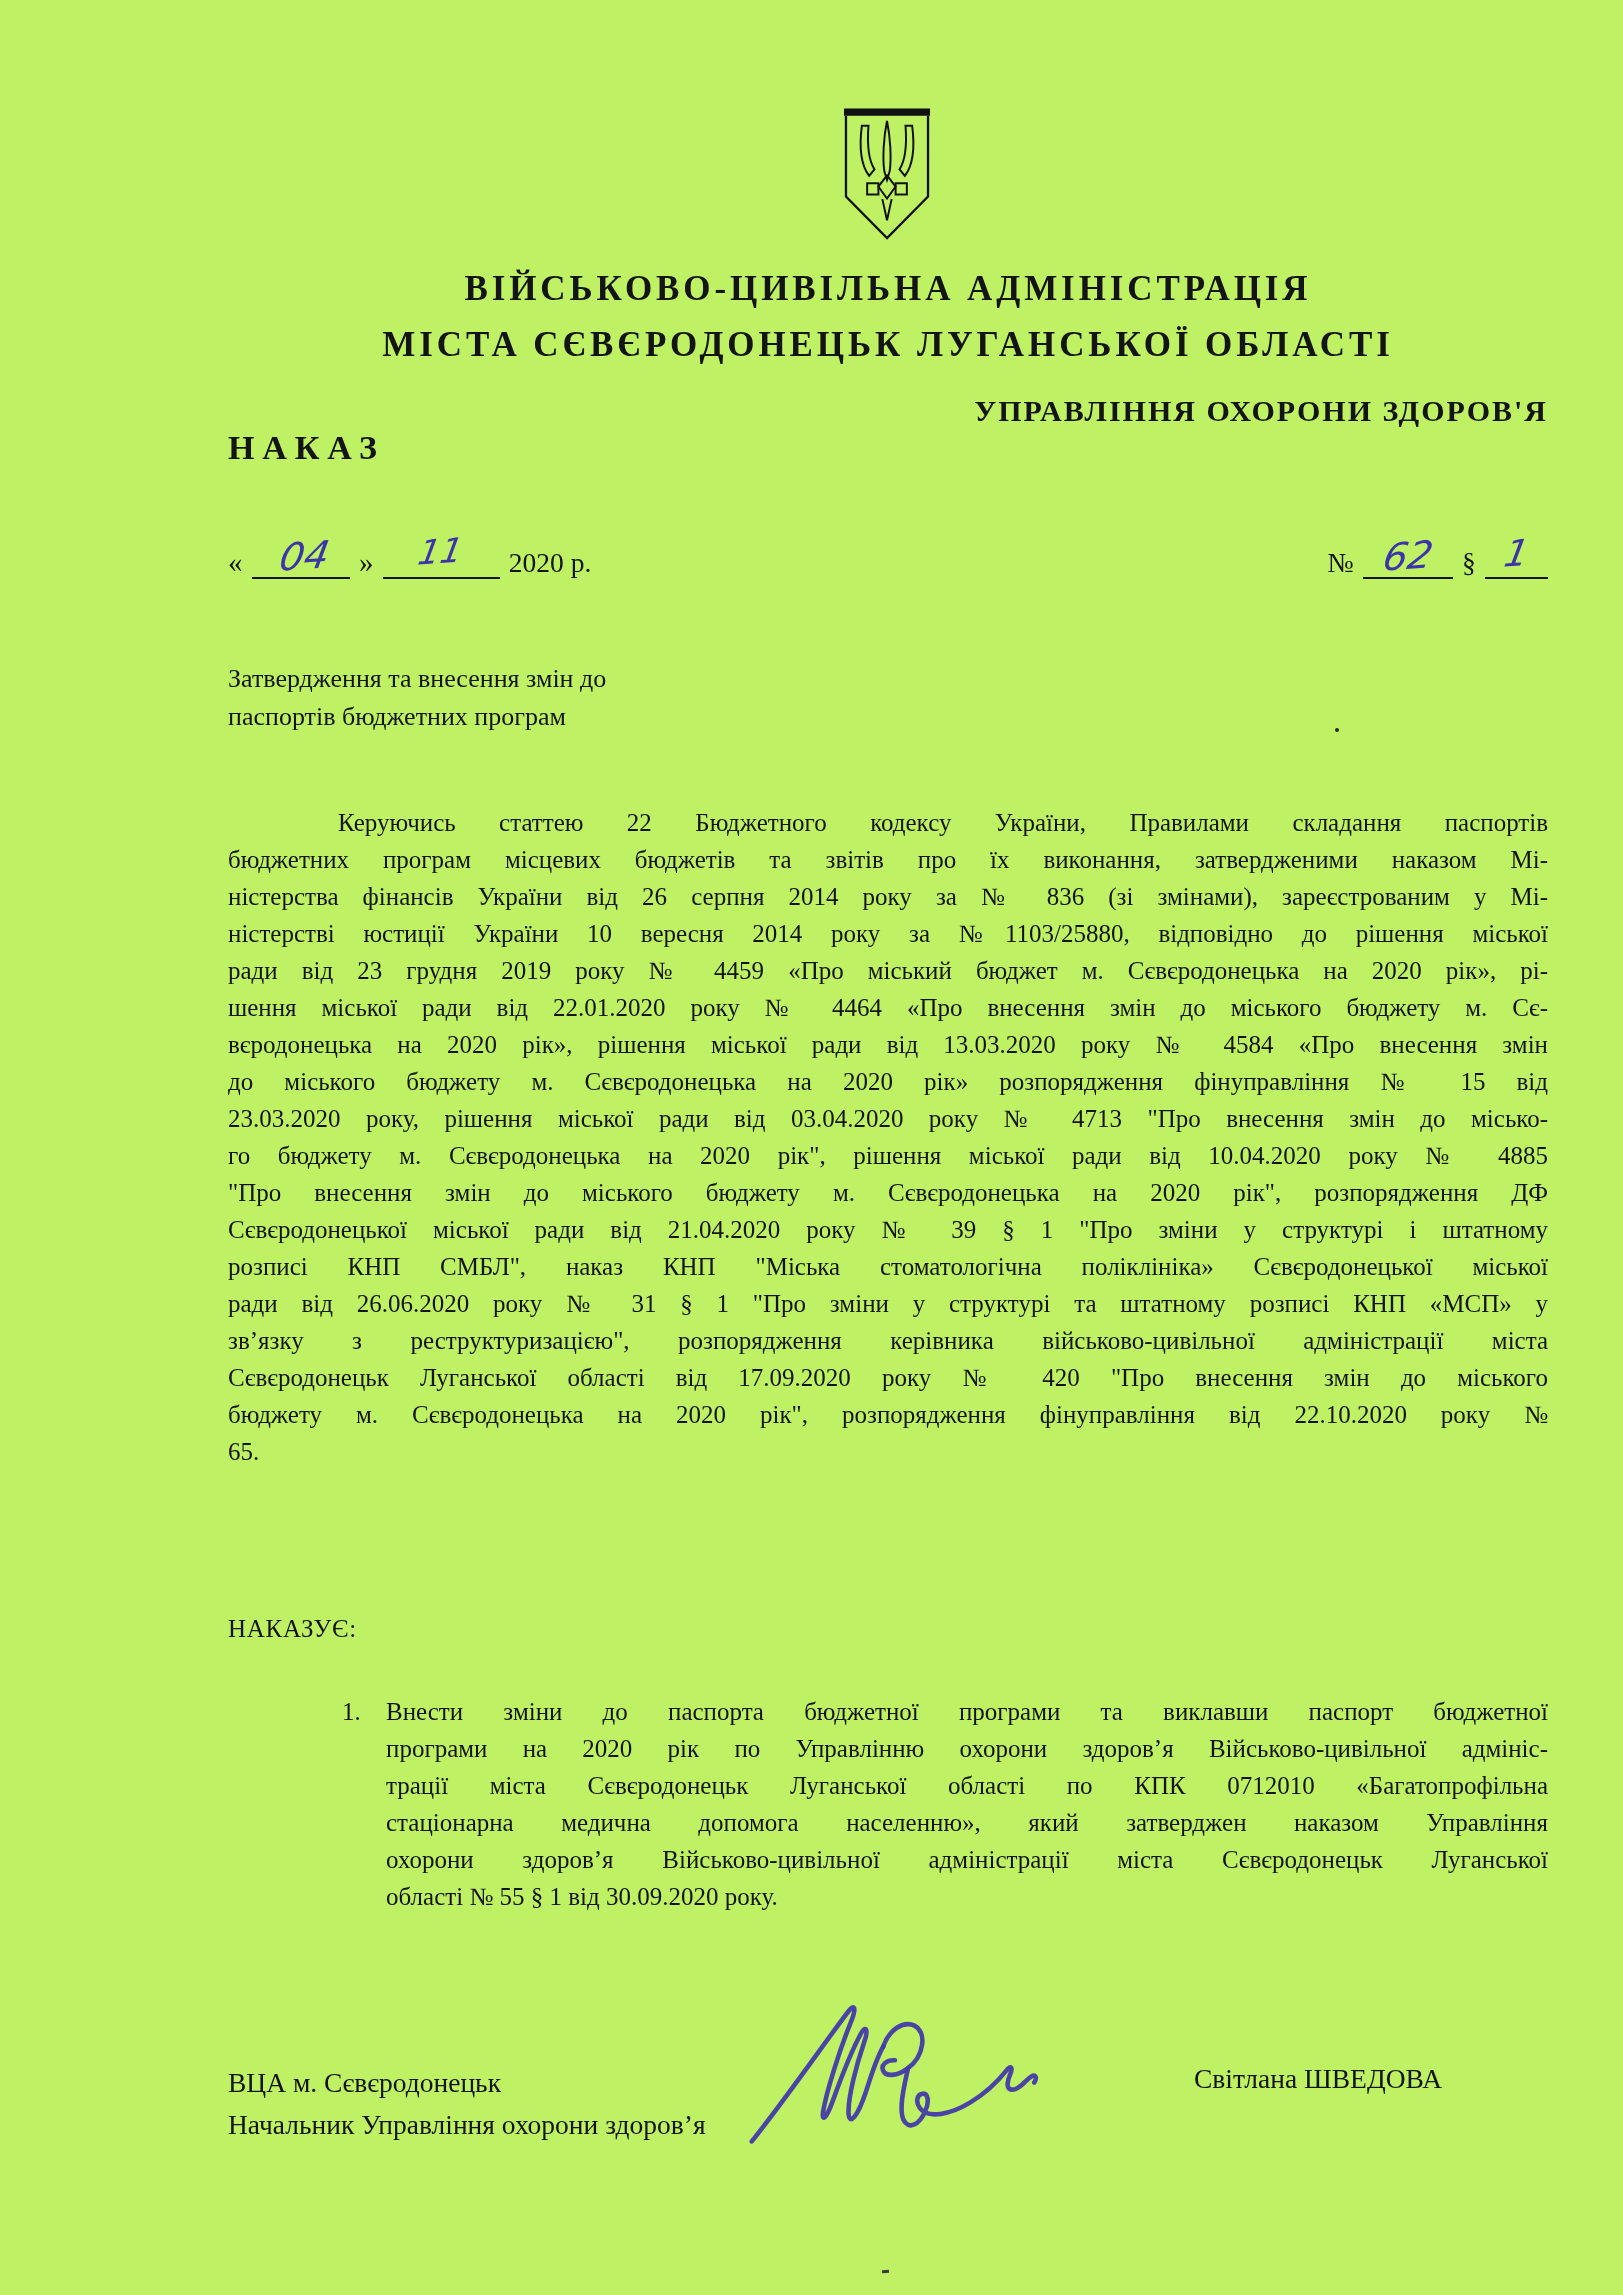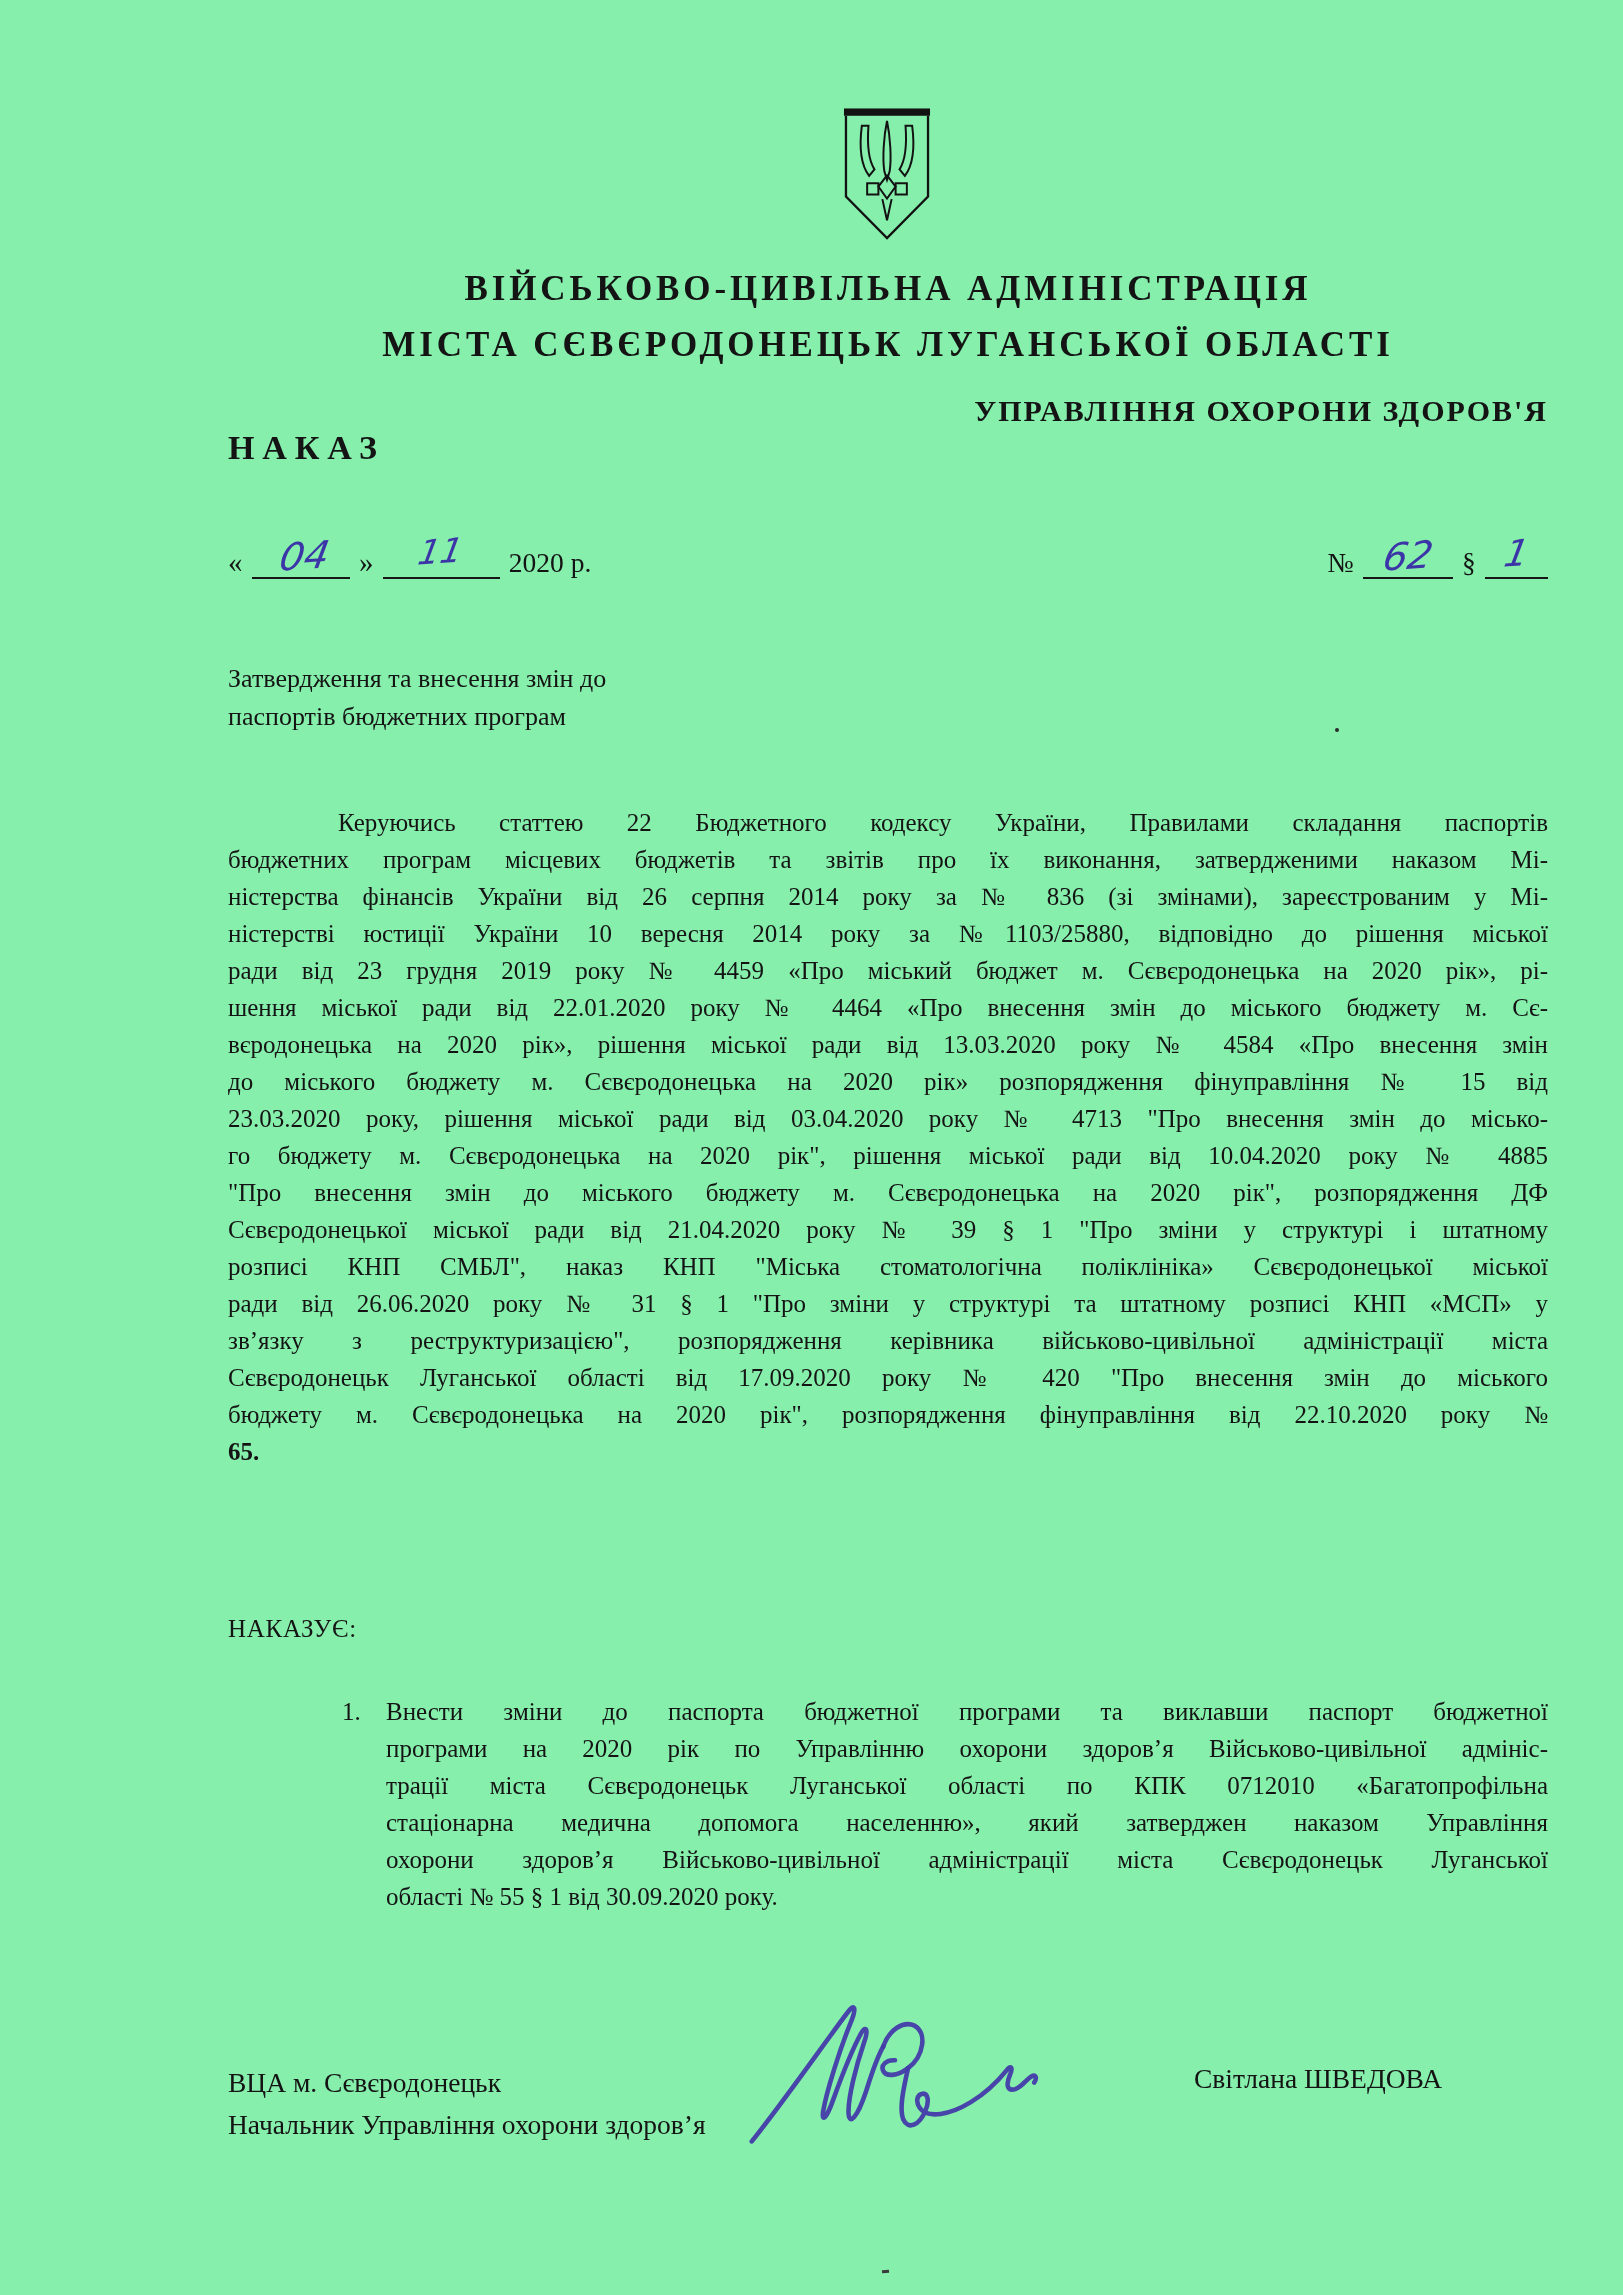--- a/index.html
+++ b/index.html
@@ -1,19 +1,19 @@
 <!DOCTYPE html>
 <html style="font-size:10.5px"><head>
 <meta charset="utf-8">
 <style>
   html,body{margin:0;padding:0;background:#e8e8e8;}
   .page{
     position:relative;
     width:1623px;height:2295px;
-    background:#86efac;
+    background:#bef264;
     font-family:"Liberation Serif", serif;
     color:#141414;
     overflow:hidden;
   }
   
   .emblem{position:absolute;left:842px;top:105px;width:90px;height:136px;}
   
   .org-header{
     position:absolute;left:228px;top:261px;width:1320px;
     text-align:center;font-weight:bold;
@@ -52,21 +52,21 @@
   .quote{font-size:29px;}
   
   .subject{position:absolute;left:228px;top:660px;font-size:26px;line-height:38px;}
   
   .body-par{position:absolute;left:228px;top:804px;width:1320px;font-size:25px;}
   .b-line{
     height:37px;line-height:37px;white-space:nowrap;
     text-align:justify;text-align-last:justify;
   }
   .b-line.first{text-indent:110px;}
-  .b-line.last{text-align-last:left;white-space:normal;font-weight:bold;}
+  .b-line.last{text-align-last:left;white-space:normal;}
   
   .decree-label{position:absolute;left:228px;top:1615px;font-size:25px;letter-spacing:0.7px;}
   .order-item{position:absolute;left:342px;top:1693px;width:1206px;display:flex;font-size:25px;}
   .oi-num{width:44px;flex:none;line-height:37px;}
   .oi-lines{flex:1;}
   .oi-line{height:37px;line-height:37px;white-space:nowrap;text-align:justify;text-align-last:justify;}
   .oi-line.last{text-align-last:left;white-space:normal;}
   
   .signoff-role{position:absolute;left:228px;top:2062px;font-size:27.5px;line-height:42px;}
   .signoff-name{position:absolute;left:1194px;top:2063px;font-size:27.5px;white-space:nowrap;}

